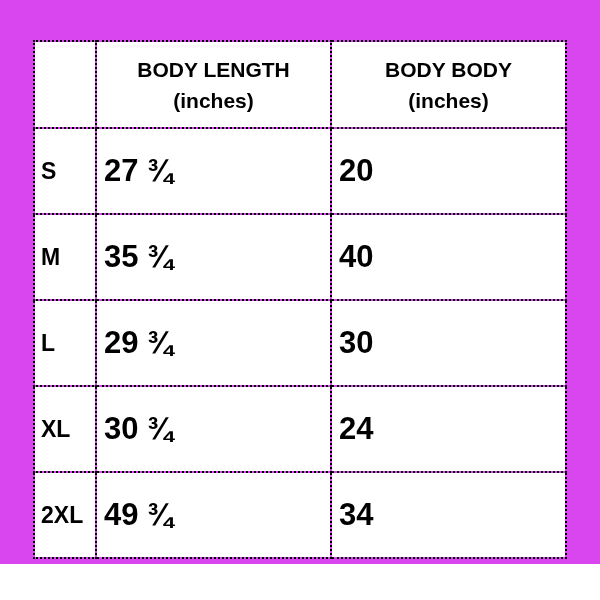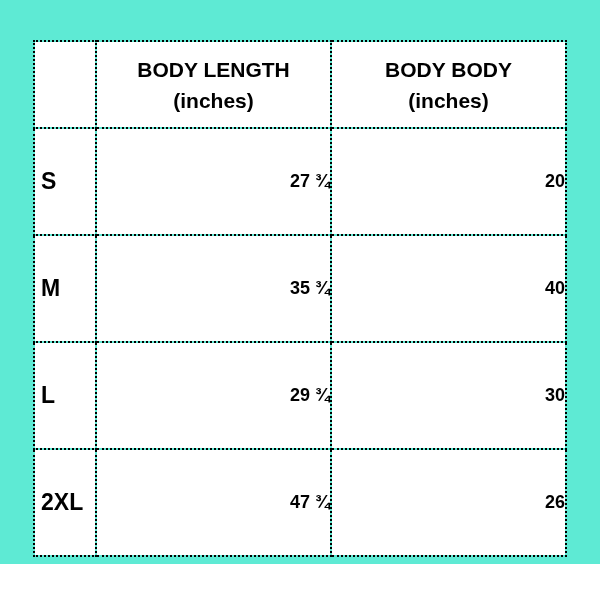--- a/index.html
+++ b/index.html
@@ -7,21 +7,21 @@
     padding: 0;
     width: 600px;
     height: 600px;
     background: #ffffff;
     font-family: "Liberation Sans", sans-serif;
   }
   .page {
     position: relative;
     width: 600px;
     height: 564px;
-    background: #5eead4;
+    background: #d946ef;
   }
   table.size-chart {
     position: absolute;
     left: 33px;
     top: 40px;
     width: 532px;
     height: 517px;
     border-collapse: collapse;
     table-layout: fixed;
     color: #000000;
@@ -46,22 +46,22 @@
     line-height: 31px;
     text-align: center;
     padding: 0;
   }
   td.size-cell {
     font-size: 23px;
     text-align: left;
     padding: 0 0 0 6px;
   }
   td.value-cell {
-    font-size: 18px;
-    text-align: right;
+    font-size: 31px;
+    text-align: left;
     padding: 0 0 0 7px;
   }
 </style>
 </head>
 <body>
 
 <div class="page">
   <table class="size-chart">
     <colgroup>
       <col class="size-col">
@@ -91,19 +91,24 @@
         <td class="size-cell">M</td>
         <td class="value-cell">35 ¾</td>
         <td class="value-cell">40</td>
       </tr>
       <tr class="data-row">
         <td class="size-cell">L</td>
         <td class="value-cell">29 ¾</td>
         <td class="value-cell">30</td>
       </tr>
       <tr class="data-row">
+        <td class="size-cell">XL</td>
+        <td class="value-cell">30 ¾</td>
+        <td class="value-cell">24</td>
+      </tr>
+      <tr class="data-row">
         <td class="size-cell">2XL</td>
-        <td class="value-cell">47 ¾</td>
-        <td class="value-cell">26</td>
+        <td class="value-cell">49 ¾</td>
+        <td class="value-cell">34</td>
       </tr>
     </tbody>
   </table>
 </div>
 
 </body></html>

